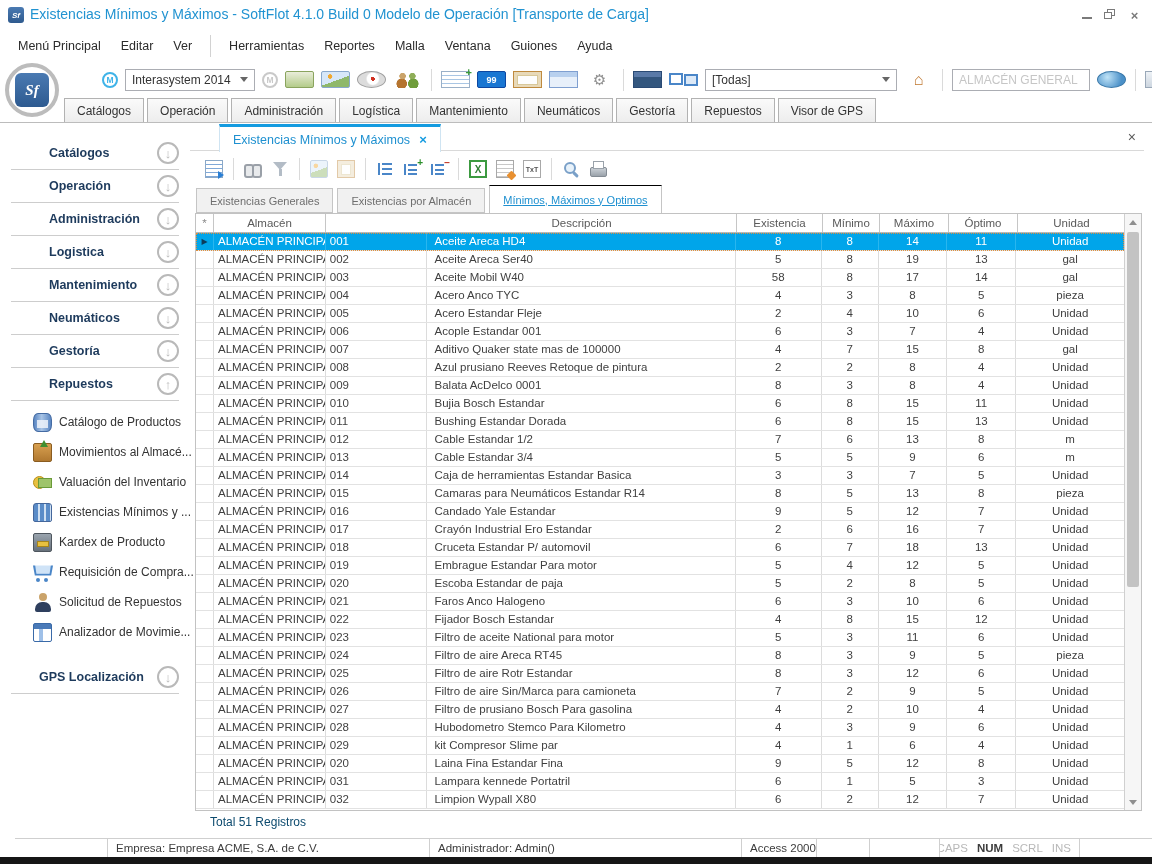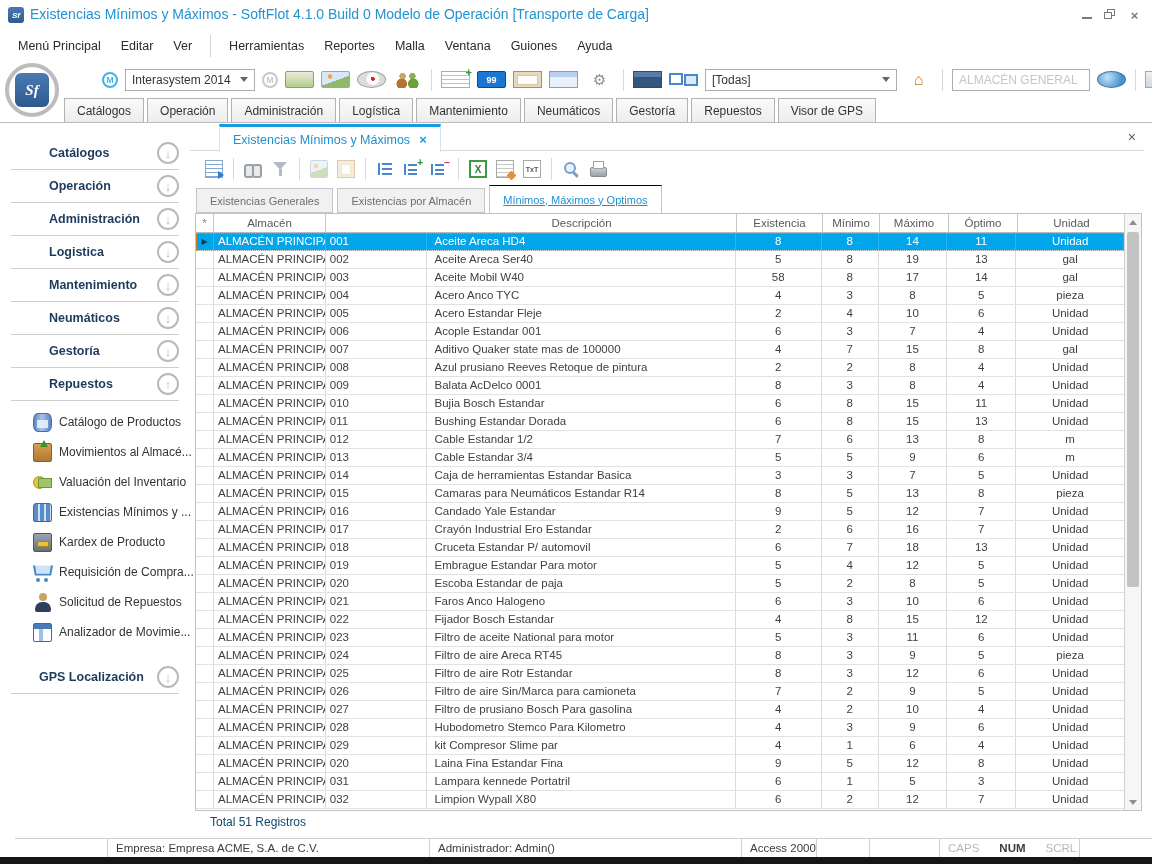--- a/index.html
+++ b/index.html
@@ -154,21 +154,21 @@
   .vs-up i{border-left:4px solid transparent;border-right:4px solid transparent;border-bottom:5px solid #8f8f8f;}
   .vs-down i{border-left:4px solid transparent;border-right:4px solid transparent;border-top:5px solid #8f8f8f;}
   .vs-thumb{position:absolute;left:2px;top:18px;width:12px;height:355px;background:#c3c3c3;border-radius:2px;}
 
   .total-label{position:absolute;left:210px;top:815px;font-size:12px;color:#0c4a6e;}
 
   
   .statusbar{position:absolute;left:0;top:838px;right:0;height:19px;border-top:1px solid #cfcfcf;display:flex;font-size:11.5px;color:#3c3c3c;align-items:center;margin-left:15px;}
   .scell{height:100%;display:flex;align-items:center;border-right:1px solid #cfcfcf;padding:0 8px;white-space:nowrap;overflow:hidden;}
   .sc0{width:93px;} .sc1{width:322px;} .sc2{width:312px;} .sc3{width:75px;} .sc4{width:53px;} .sc5{width:70px;}
-  .sc6{width:140px;gap:20px;justify-content:flex-start;} .sc7{flex:1;border-right:none;}
+  .sc6{width:140px;gap:9px;justify-content:flex-end;} .sc7{flex:1;border-right:none;}
   .skey{color:#b8b8b8;} .skey.on{color:#3c3c3c;font-weight:bold;}
   .bottomstrip{position:absolute;left:0;bottom:0;right:0;height:7px;background:#161616;}
 </style>
 </head>
 <body>
 
 <div class="app">
 
   <div class="titlebar">
     <div class="title-icon">Sf</div>

